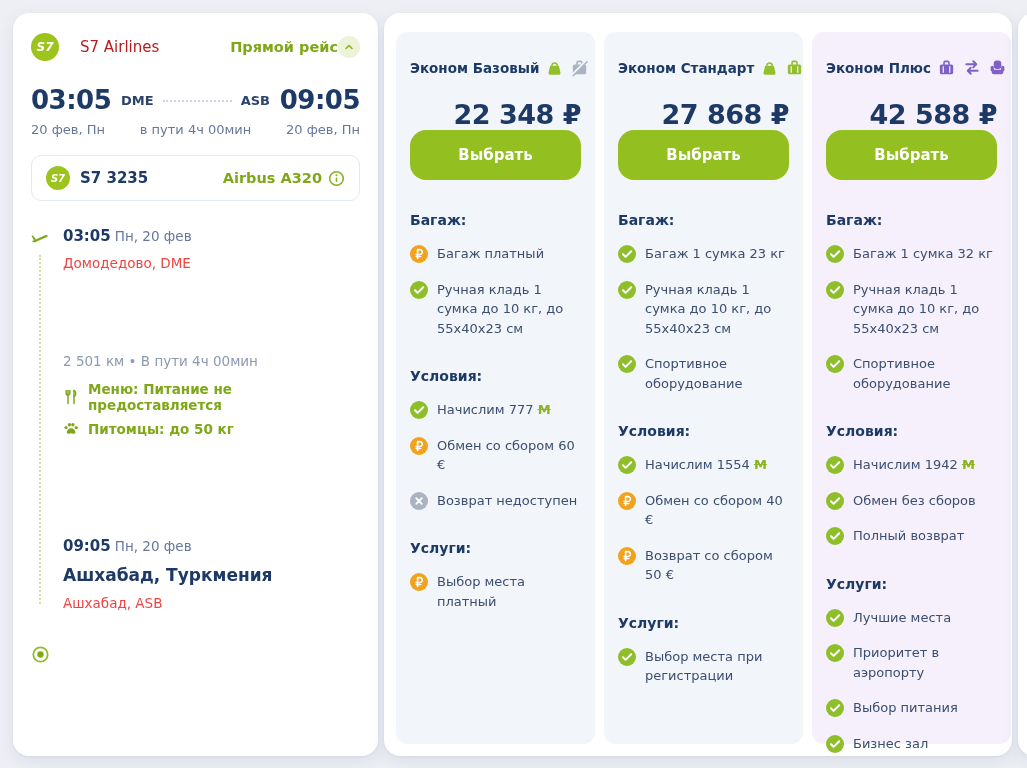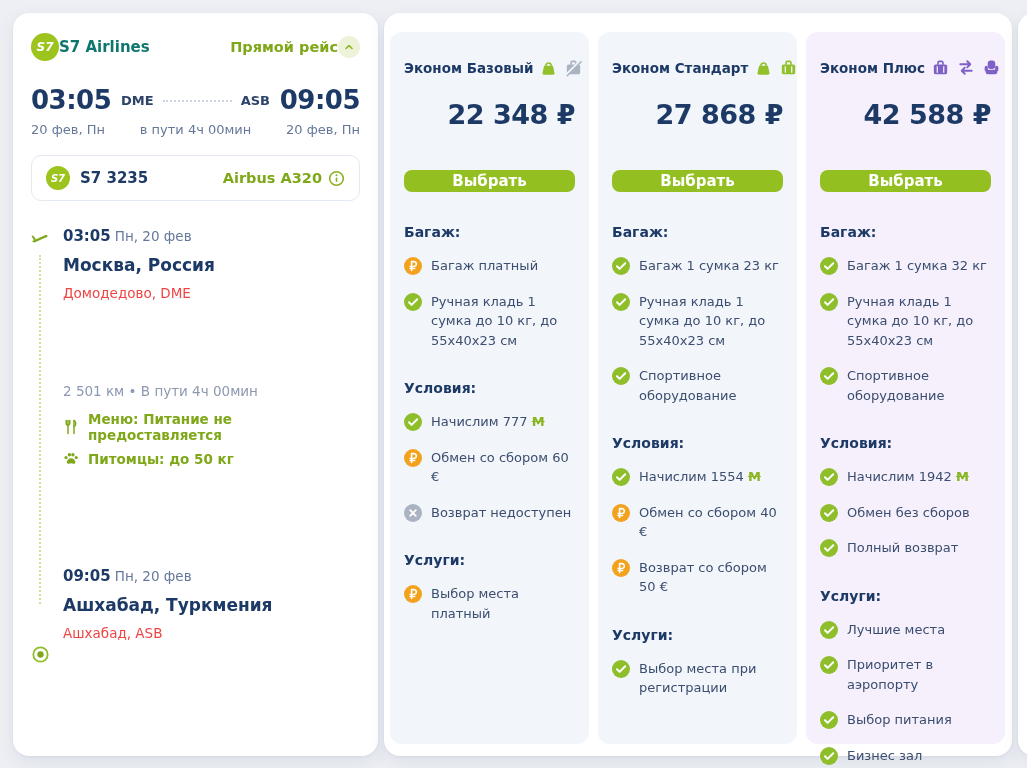--- a/index.html
+++ b/index.html
@@ -18,21 +18,21 @@
     position:absolute; left:13px; top:13px; width:365px; height:743px;
     background:#fff; border-radius:16px;
   }
   .fc-header { display:flex; align-items:center; padding:20px 18px 0 18px; }
   .s7-logo {
     width:28px; height:28px; border-radius:50%; background:#9cc41d;
     color:#fff; font-weight:bold; font-style:italic; font-size:12px;
     display:flex; align-items:center; justify-content:center; flex:0 0 auto;
   }
   .s7-logo.small { width:24px; height:24px; font-size:10px; }
-  .airline-name { margin-left:0; font-size:15px; font-weight:bold; color:#0f766e; }
+  .airline-name { margin-left:21px; font-size:15px; font-weight:normal; color:#b91c1c; }
   .direct-wrap { margin-left:auto; display:flex; align-items:center; }
   .direct-label { font-size:14.5px; font-weight:bold; color:#7fa818; }
   .chev-circle {
     width:22px; height:22px; border-radius:50%; background:#edf3d8;
     display:flex; align-items:center; justify-content:center; cursor:pointer;
   }
   .times-row { display:grid; grid-template-columns:84px 1fr 84px; align-items:center; padding:24px 18px 0 18px; }
   .big-time { font-size:26px; font-weight:bold; color:#1d3a66; letter-spacing:-0.5px; }
   .big-time.right { text-align:right; }
   .route-mid { display:flex; align-items:center; gap:9px; padding:0 6px; }
@@ -60,31 +60,31 @@
   .tl-gap1 { height:82px; }
   .tl-gap2 { height:100px; }
   .tl-info { font-size:13.5px; color:#8c99b0; }
   .tl-feature { margin-top:12px; display:flex; align-items:center; gap:9px; font-size:13.5px; font-weight:bold; color:#7fa818; }
   .tl-feature + .tl-feature { margin-top:8px; }
 
   
   .fare-panel {
     position:absolute; left:384px; top:13px; width:628px; height:743px;
     background:#fff; border-radius:16px;
-    padding:19px 0 12px 6px; display:flex; gap:9px;
+    padding:19px 0 12px 12px; display:flex; gap:9px;
   }
   .fare-card { width:199px; border-radius:12px; background:#f2f5f9; padding:26px 14px 0 14px; }
   .fare-card.plus { background:#f5f0fb; }
   .fare-title-row { display:flex; align-items:center; justify-content:space-between; gap:6px; }
   .fare-title { font-size:13.5px; font-weight:bold; color:#1d3a66; white-space:nowrap; }
   .fare-icons { display:flex; align-items:center; gap:6px; }
   .head-icon { display:flex; }
   .fare-price { margin-top:22px; font-size:27px; font-weight:bold; color:#1d3a66; letter-spacing:-0.5px;text-align:right; }
   .select-btn {
-    margin-top:40px; width:100%; height:22px; border:none; border-radius:8px;
+    width:100%; height:50px; border:none; border-radius:16px;
     background:#94bf21; color:#fff; font-family:inherit; font-size:15px; font-weight:bold; cursor:pointer;
   }
   .sec-heading { margin-top:30px; font-size:14px; font-weight:bold; color:#1d3a66; }
   .sec-heading:first-of-type { margin-top:32px; }
   .feat-row { margin-top:16px; display:flex; gap:9px; align-items:flex-start; }
   .feat-icon { flex:0 0 auto; margin-top:1px; display:flex; }
   .feat-text { font-size:13px; color:#3c4e70; line-height:1.5; }
   .miles { color:#8ab520; font-weight:bold; text-decoration:line-through; }
 
   .peek-card { position:absolute; left:1018px; top:13px; width:40px; height:743px; background:#fff; border-radius:16px; }
@@ -146,21 +146,20 @@
         </svg>
     </span>
     <span class="arr-marker">
       <svg width="19" height="19" viewBox="0 0 18 18">
           <circle cx="9" cy="9" r="6.8" stroke="#8fbe2b" stroke-width="1.7" fill="#fff"></circle>
           <circle cx="9" cy="9" r="3" fill="#7fa818"></circle>
         </svg>
     </span>
 
     <div class="tl-time"><b>03:05</b><span>Пн, 20 фев</span></div>
-    <div class="tl-city">Москва, Россия</div>
     <div class="tl-air">Домодедово, DME</div>
 
     <div class="tl-gap1"></div>
     <div class="tl-info">2 501 км  •  В пути 4ч 00мин</div>
 
     <div class="tl-feature">
       <span style="display:flex;">
         <svg width="16" height="16" viewBox="0 0 16 16" fill="none" stroke="#7fa818" stroke-width="1.5" stroke-linecap="round">
             <path d="M5 1.5v4.5"></path>
             <path d="M3.2 1.5v2.8a1.8 1.8 0 0 0 3.6 0V1.5"></path>

